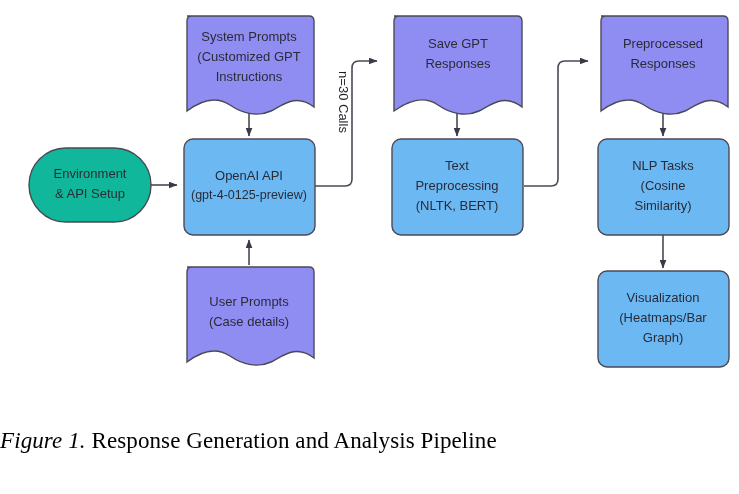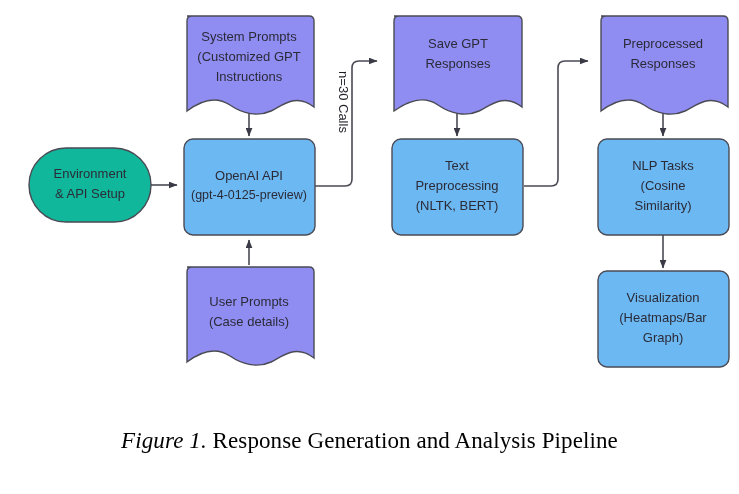--- a/index.html
+++ b/index.html
@@ -50,21 +50,20 @@
   }
   .shape {
     stroke: #4a4a55;
     stroke-width: 1.4px;
   }
   .caption {
     position: absolute;
     left: 0;
     top: 428px;
     width: 739px;
-    text-align: center;
     font-family: "Liberation Serif", serif;
     font-size: 23px;
     color: #000000;
     letter-spacing: 0.1px;
   }
   .caption .fig-num {
     font-style: italic;
   }
 </style>
 </head>

